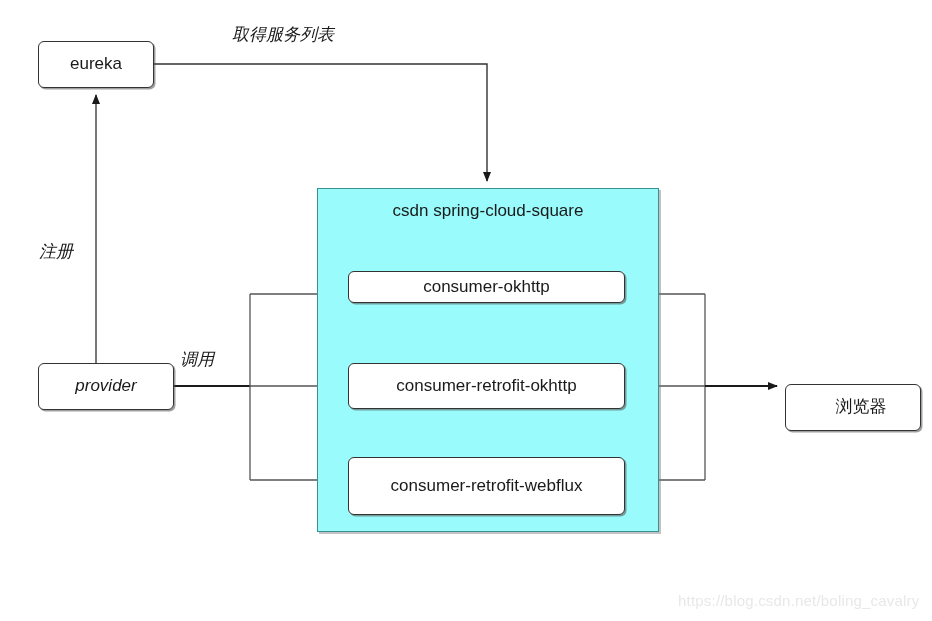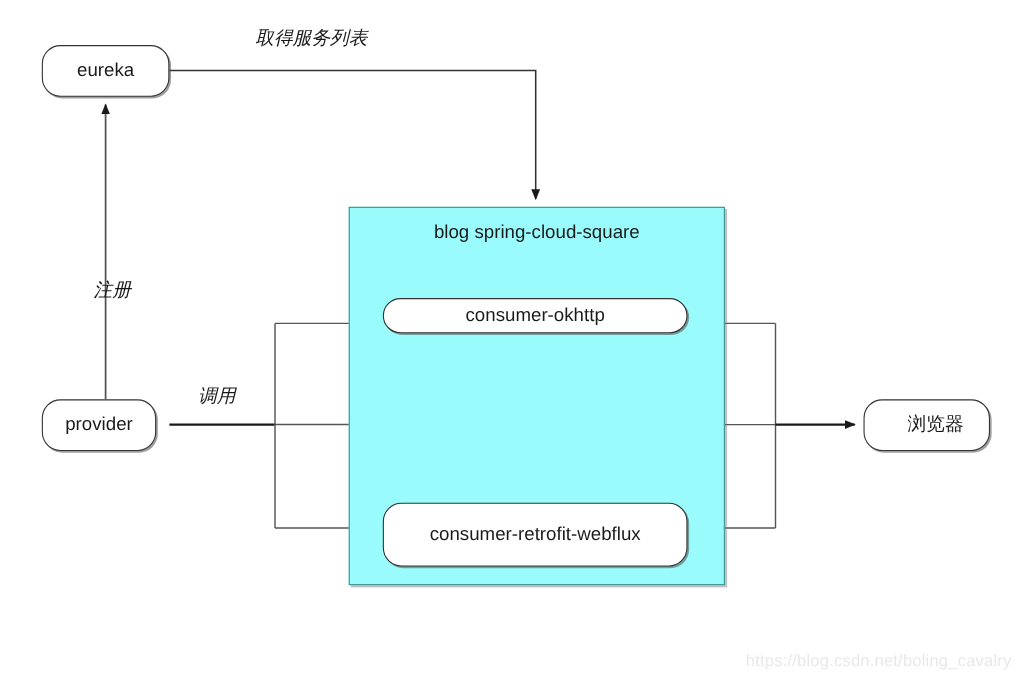--- a/index.html
+++ b/index.html
@@ -30,21 +30,21 @@
     box-sizing: border-box;
     display: flex;
     align-items: center;
     justify-content: center;
     text-align: center;
     line-height: 1.2;
   }
   .rounded-node {
     background: #ffffff;
     border: 1px solid #333333;
-    border-radius: 17px;
+    border-radius: 6px;
     font-size: 17px;
     color: #1a1a1a;
     box-shadow: 1.5px 1.5px 0 rgba(80,80,80,0.55);
   }
   .group-box {
     background: #99fbfb;
     border: 1px solid #3c8f8f;
     box-shadow: 2px 2px 0 rgba(120,120,120,0.45);
   }
   .group-title {
@@ -99,34 +99,35 @@
 
     <path d="M625,294 L705,294" fill="none" stroke="#555555" stroke-width="1.3"></path>
     <path d="M625,386 L705,386" fill="none" stroke="#555555" stroke-width="1.3"></path>
     <path d="M625,480 L705,480" fill="none" stroke="#555555" stroke-width="1.3"></path>
     <path d="M705,294 L705,480" fill="none" stroke="#555555" stroke-width="1.3"></path>
 
     <path d="M705,386 L777,386" fill="none" stroke="#1a1a1a" stroke-width="2.2" marker-end="url(#arrow-dark)"></path>
   </svg>
 
   <div class="node group-box" style="left:317px; top:188px; width:342px; height:344px;"></div>
-  <div class="group-title" style="left:317px; top:201px; width:342px;">blog spring-cloud-square</div>
+  <div class="group-title" style="left:317px; top:201px; width:342px;">csdn spring-cloud-square</div>
 
   <div class="node rounded-node" style="left:38px; top:41px; width:116px; height:47px;">eureka</div>
 
-  <div class="node rounded-node" style="left:38px; top:363px; width:104px; height:47px;">provider</div>
+  <div class="node rounded-node" style="left:38px; top:363px; width:136px; height:47px;font-style:italic;">provider</div>
 
   <div class="node rounded-node" style="left:348px; top:271px; width:277px; height:32px;">consumer-okhttp</div>
 
+  <div class="node rounded-node" style="left:348px; top:363px; width:277px; height:46px;">consumer-retrofit-okhttp</div>
 
   <div class="node rounded-node" style="left:348px; top:457px; width:277px; height:58px;">consumer-retrofit-webflux</div>
 
-  <div class="node rounded-node" style="left:785px; top:363px; width:115px; height:47px;padding-left:16px;">浏览器</div>
+  <div class="node rounded-node" style="left:785px; top:384px; width:136px; height:47px;padding-left:16px;">浏览器</div>
 
   <div class="edge-label" style="left:232px; top:23px;">取得服务列表</div>
 
-  <div class="edge-label" style="left:39px; top:252px;margin-left:46px;">注册</div>
+  <div class="edge-label" style="left:39px; top:240px;">注册</div>
 
   <div class="edge-label" style="left:180px; top:348px;">调用</div>
 
   <div class="watermark" style="left:678px; top:592px;">https://blog.csdn.net/boling_cavalry</div>
 
 </div>
 
 </body></html>

